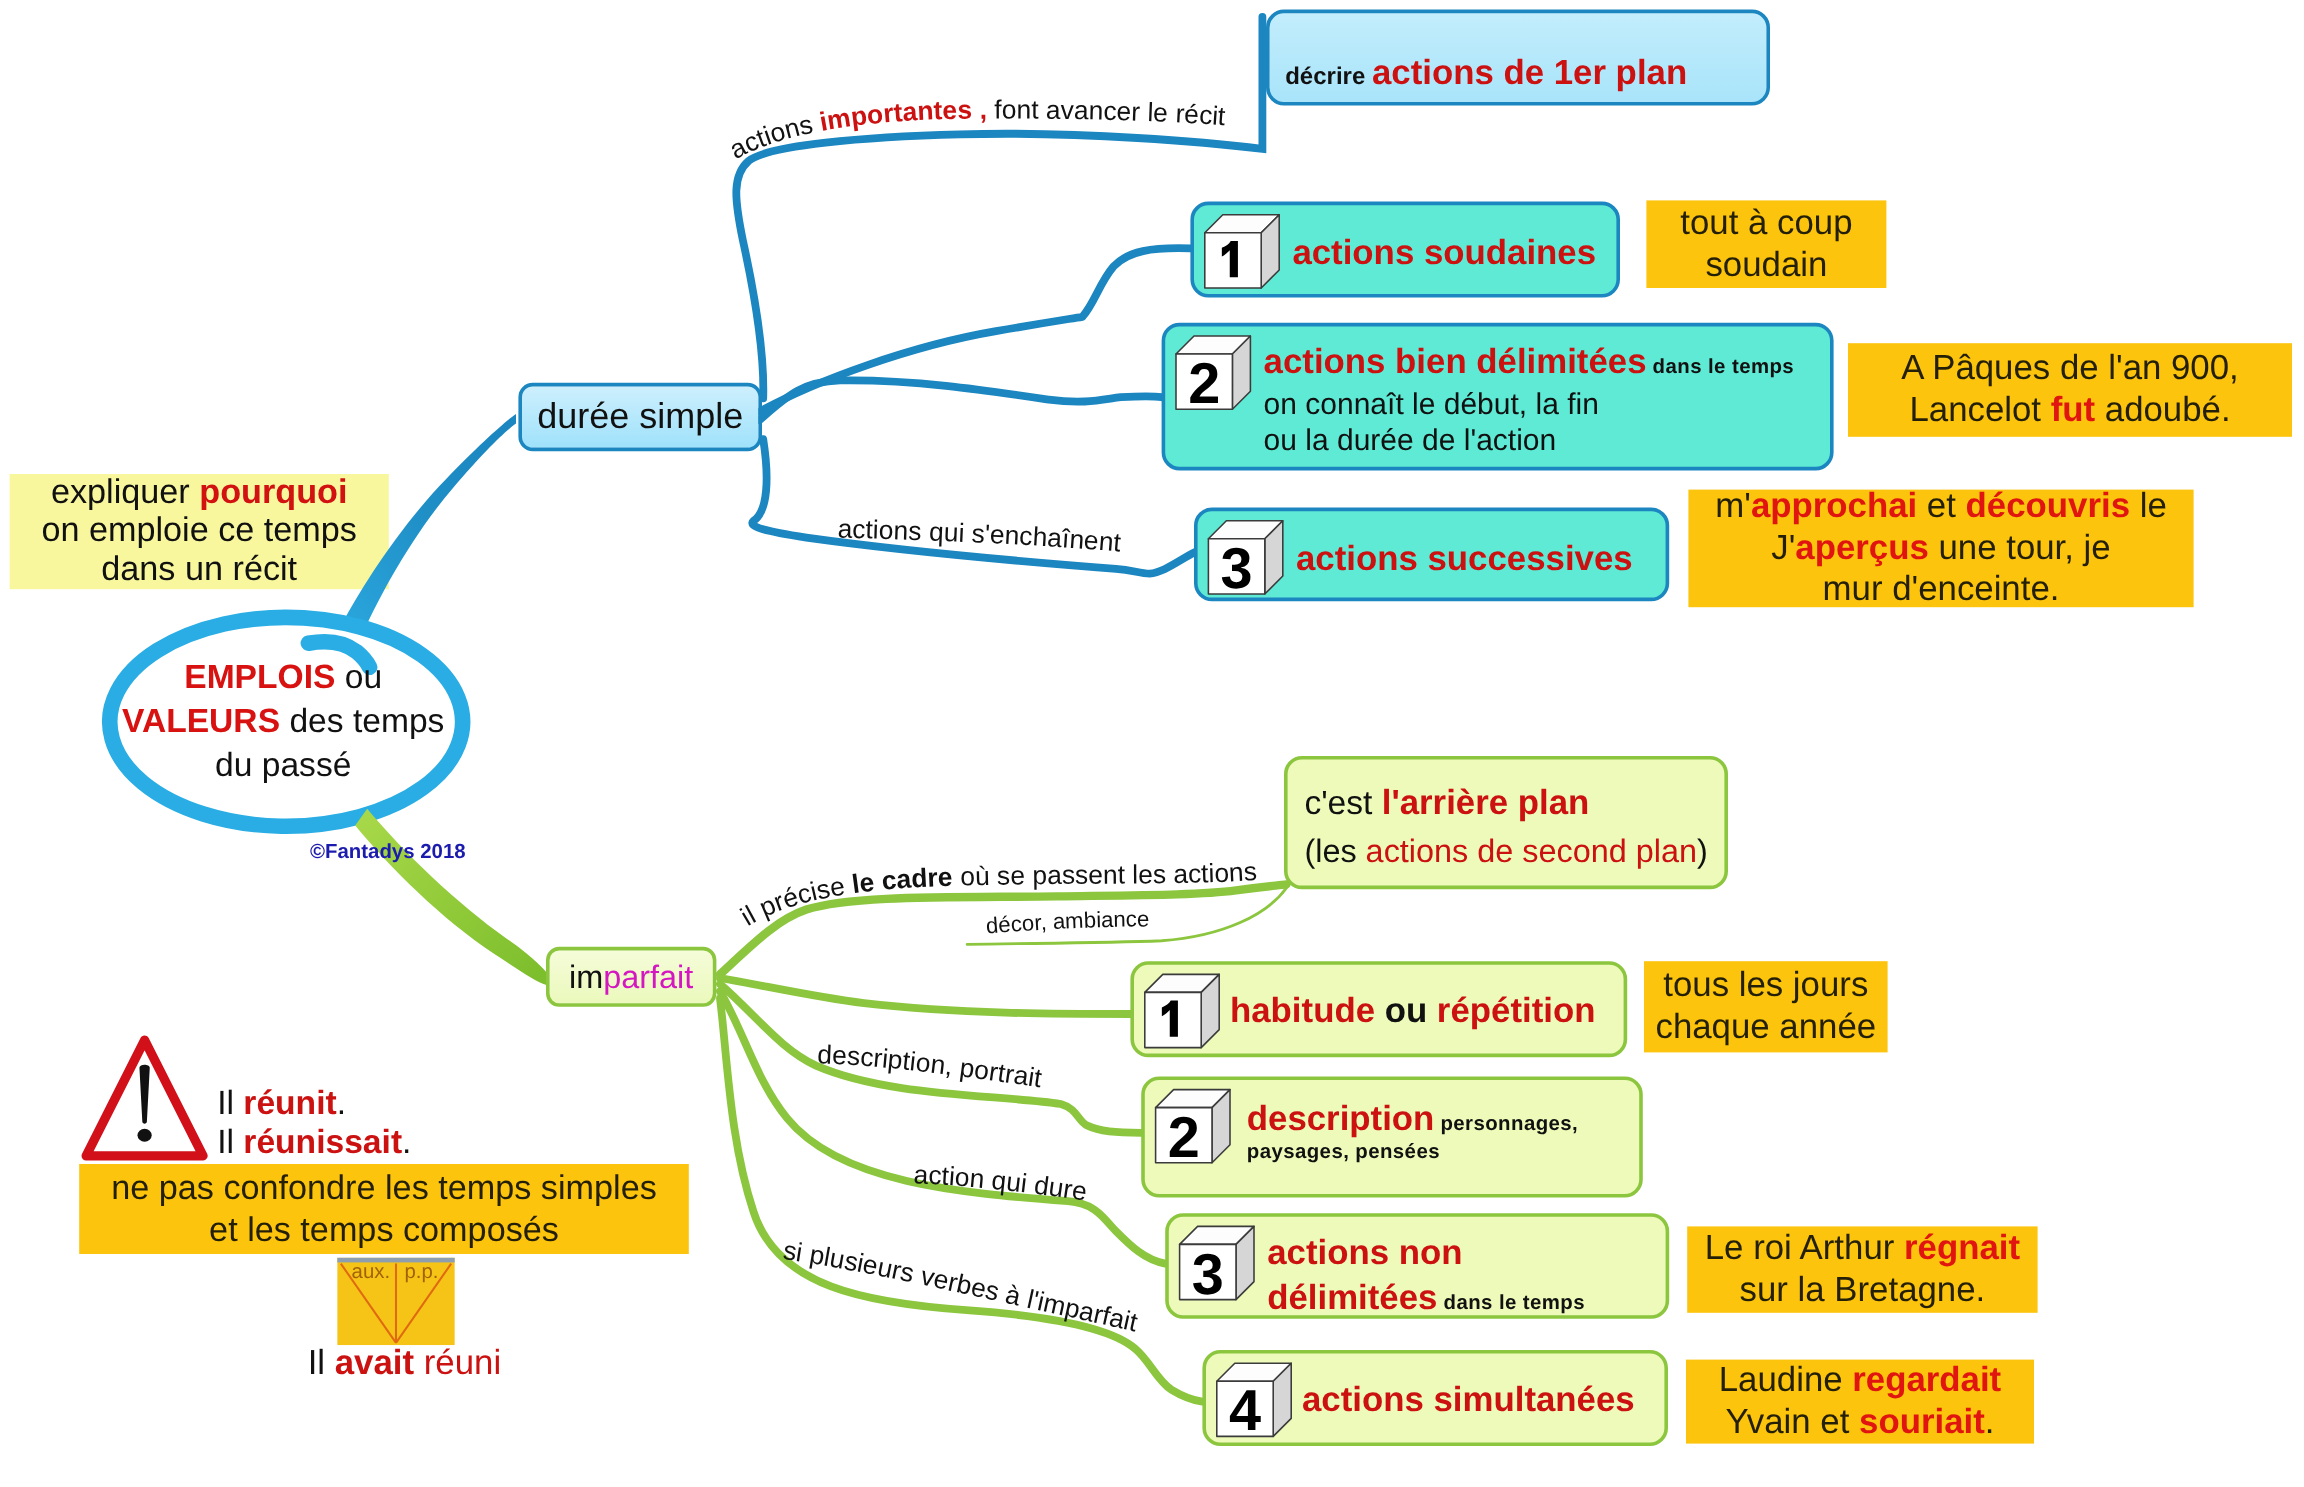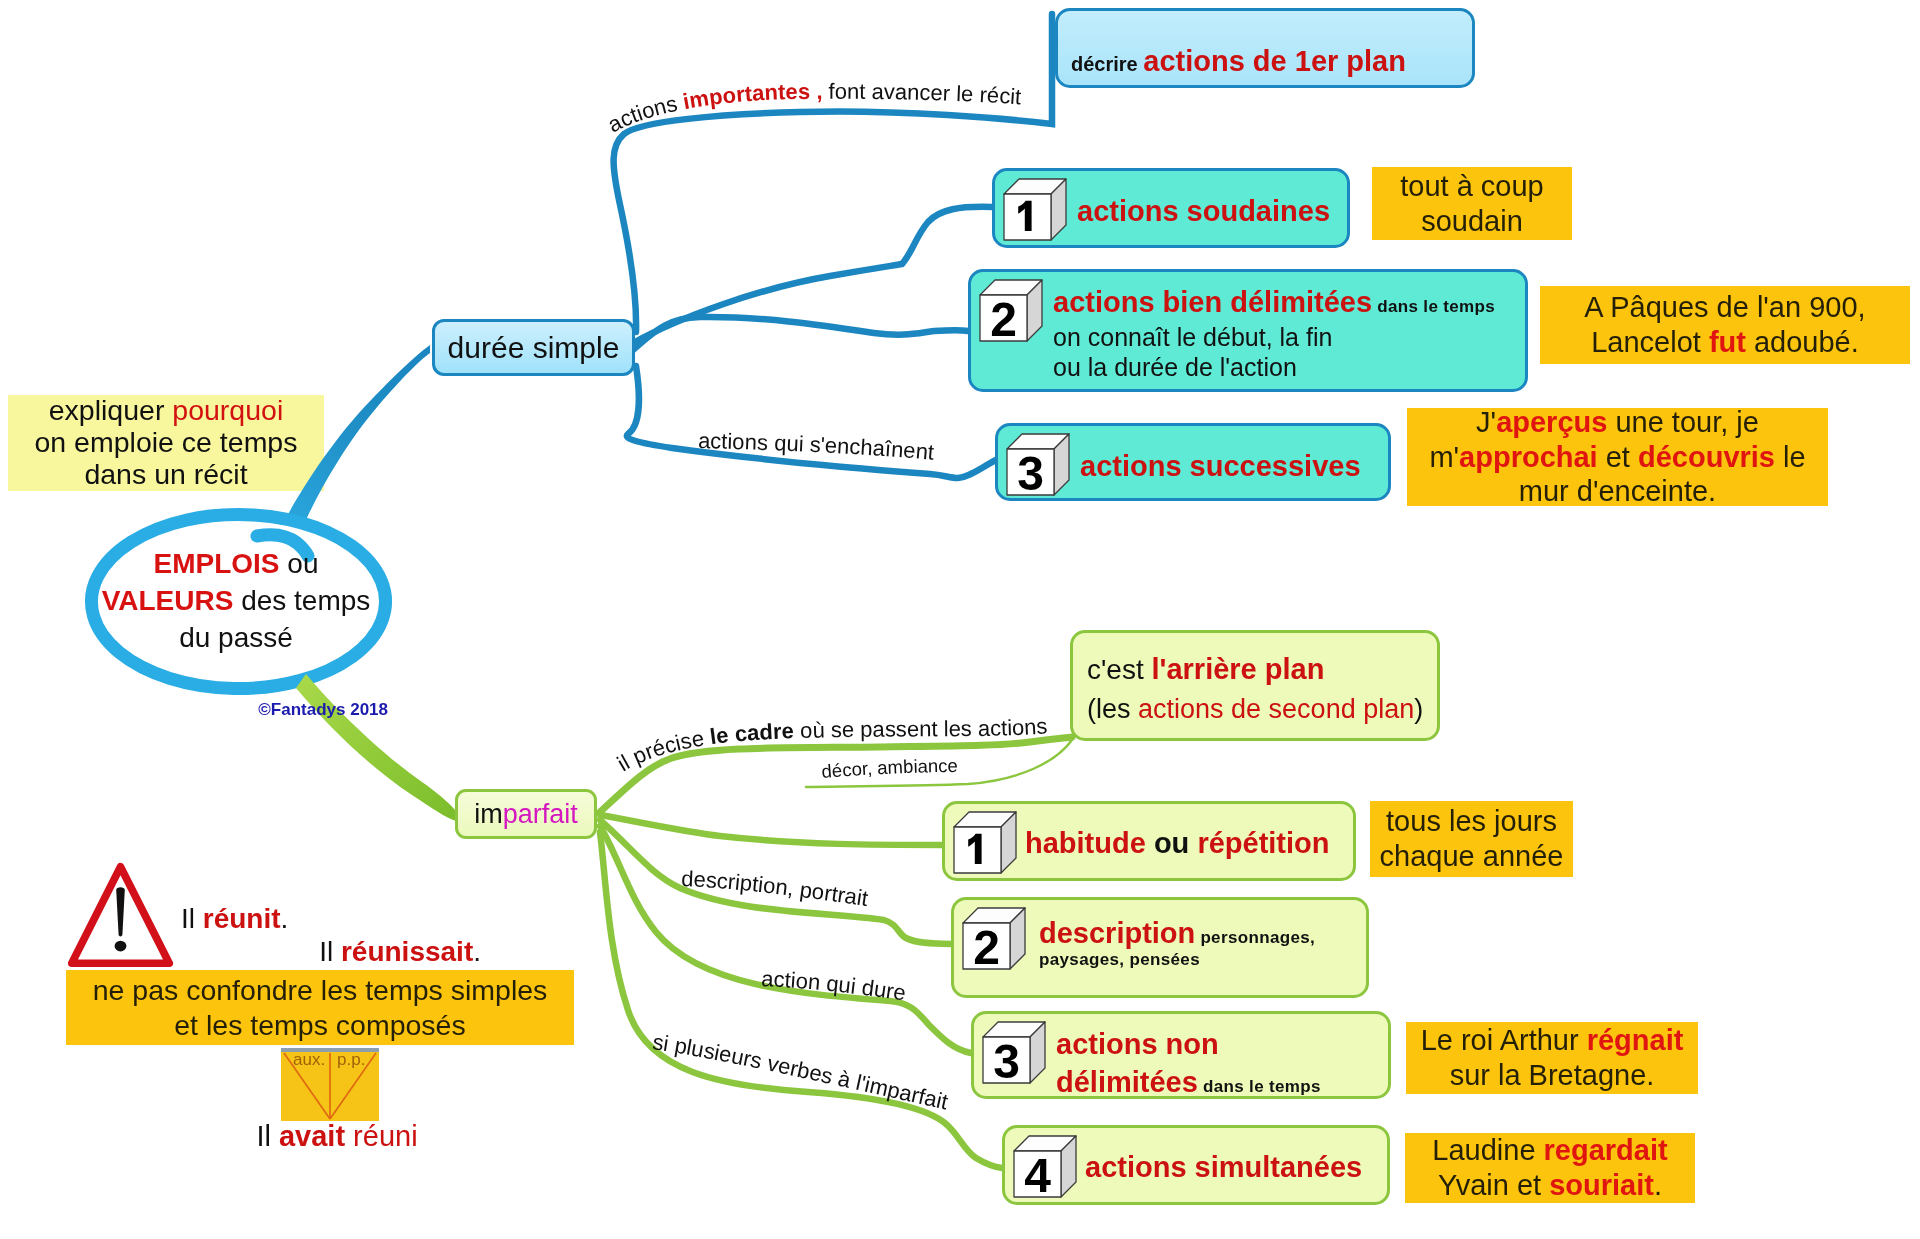--- a/index.html
+++ b/index.html
@@ -40,21 +40,21 @@
   
   .ex{position:absolute;z-index:3;box-sizing:border-box;background:#fcc40d;color:#241f07;
       text-align:center;display:flex;flex-direction:column;
       align-items:center;justify-content:center;line-height:1.2;}
   .ex .red{color:#e01510;font-weight:bold;}
 
   
   #pourquoi{z-index:1;left:8px;top:395px;width:316px;height:96px;background:#f8f79e;
       display:flex;flex-direction:column;align-items:center;justify-content:center;
       font-size:28.5px;line-height:1.12;color:#111;}
-  #pourquoi .red{color:#d21111;font-weight:normal;}
+  #pourquoi .red{color:#d21111;font-weight:bold;}
 
   
   #ps-box-pd{left:1055px;top:8px;width:420px;height:80px;background:linear-gradient(180deg,#c2edfc 0%,#a9e4fa 100%);}
   #ps-box-pd .small-cap{font-size:20px;font-weight:bold;color:#111;}
   #ps-box-pd .big-red{font-size:29px;font-weight:bold;color:#cc1111;}
   #ps-box-1{left:992px;top:168px;width:358px;height:80px;}
   #ps-box-2{left:968px;top:269px;width:560px;height:123px;}
   #ps-box-3{left:995px;top:423px;width:396px;height:78px;}
   #imp-box-a{left:1070px;top:630px;width:370px;height:111px;}
   #imp-box-1{left:942px;top:801px;width:414px;height:80px;}
@@ -81,21 +81,21 @@
   #ex-ps1{left:1372px;top:167px;width:200px;height:73px;font-size:29px;}
   #ex-ps2{left:1540px;top:286px;width:370px;height:78px;font-size:29px;}
   #ex-ps3{left:1407px;top:408px;width:421px;height:98px;font-size:29px;}
   #ex-im1{left:1370px;top:801px;width:203px;height:76px;font-size:29px;}
   #ex-im3{left:1406px;top:1022px;width:292px;height:72px;font-size:29px;}
   #ex-im4{left:1405px;top:1133px;width:290px;height:70px;font-size:29px;}
 
   
   #warn-tri{position:absolute;left:67px;top:862px;width:107px;height:107px;z-index:4;}
   #warn-ex1{left:181px;top:905px;width:300px;text-align:left;font-size:28px;color:#111;line-height:1;}
-  #warn-ex2{left:181px;top:938px;width:300px;text-align:right;font-size:28px;color:#111;line-height:1;}
+  #warn-ex2{left:181px;top:938px;width:300px;text-align:left;font-size:28px;color:#111;line-height:1;}
   #warn-ex1 .red,#warn-ex2 .red{color:#cc1111;font-weight:bold;}
   #warn-banner{left:66px;top:970px;width:508px;height:75px;font-size:28.5px;}
   #aux-box{left:281px;top:1048px;width:98px;height:73px;}
   #aux-box .aux-lbl{position:absolute;top:2px;font-size:17px;color:#a16207;}
   #aux-l{left:12px;}
   #aux-r{left:56px;}
   #warn-ex3{left:187px;top:1122px;width:300px;text-align:center;font-size:29px;color:#111;line-height:1;}
   #warn-ex3 .red{color:#cc1111;font-weight:bold;}
   #warn-ex3 .redn{color:#cc1111;}
 
@@ -307,22 +307,22 @@
   <div>tout à coup</div>
   <div>soudain</div>
 </div>
 
 <div class="ex" id="ex-ps2">
   <div>A Pâques de l'an 900,</div>
   <div><span>Lancelot </span><span class="red">fut</span><span> adoubé.</span></div>
 </div>
 
 <div class="ex" id="ex-ps3">
+  <div><span>m'</span><span class="red">approchai</span><span> et </span><span class="red">découvris</span><span> le</span></div>
   <div><span>J'</span><span class="red">aperçus</span><span> une tour, je</span></div>
-  <div><span>m'</span><span class="red">approchai</span><span> et </span><span class="red">découvris</span><span> le</span></div>
   <div>mur d'enceinte.</div>
 </div>
 
 <div class="ex" id="ex-im1">
   <div>tous les jours</div>
   <div>chaque année</div>
 </div>
 
 <div class="ex" id="ex-im3">
   <div><span>Le roi Arthur </span><span class="red">régnait</span></div>

